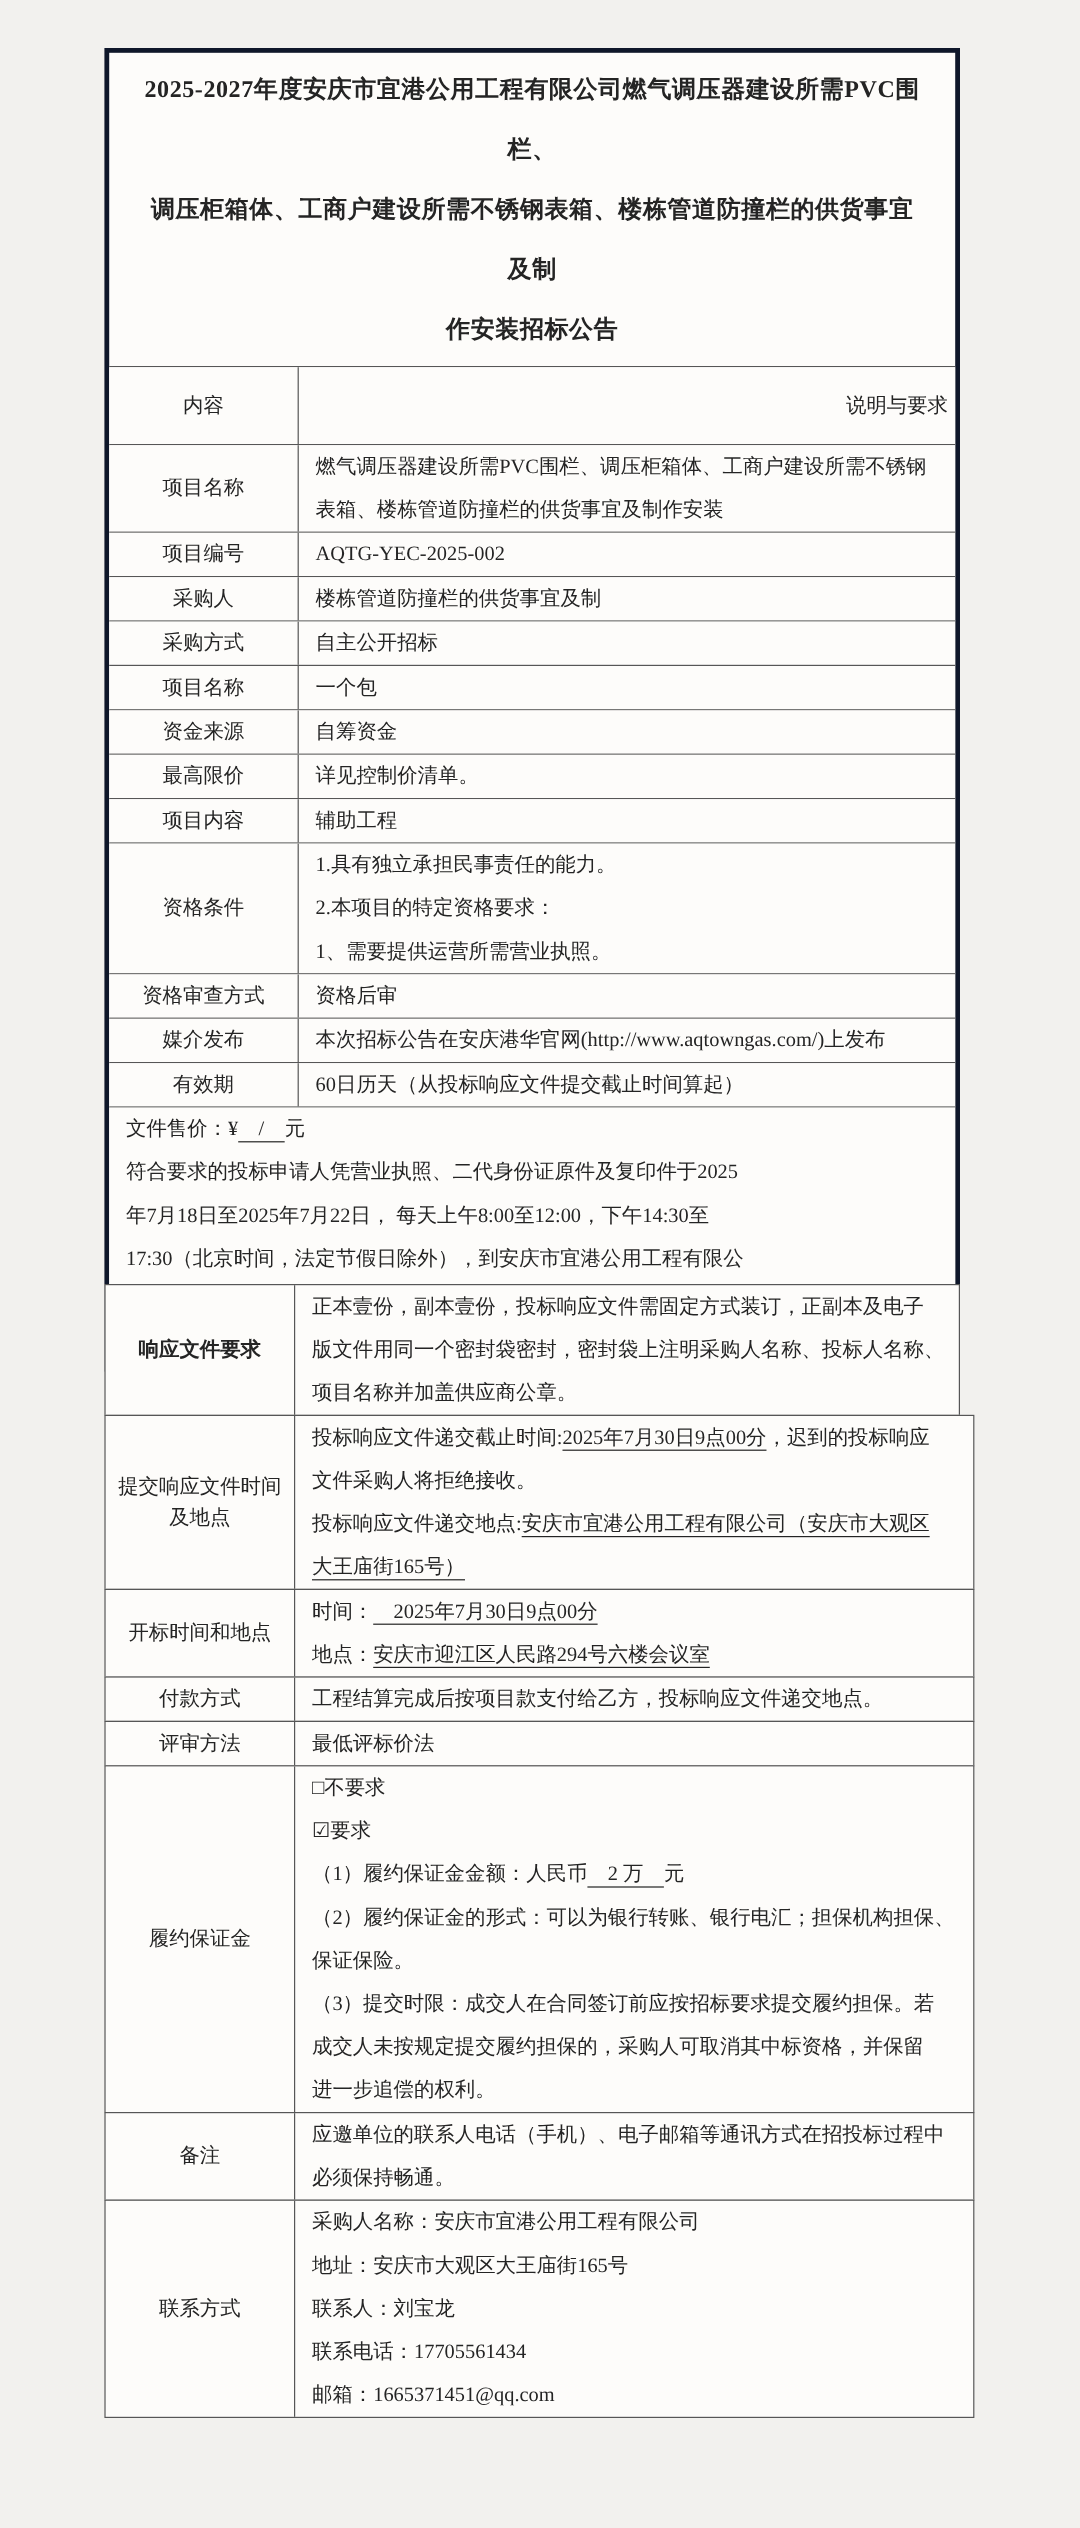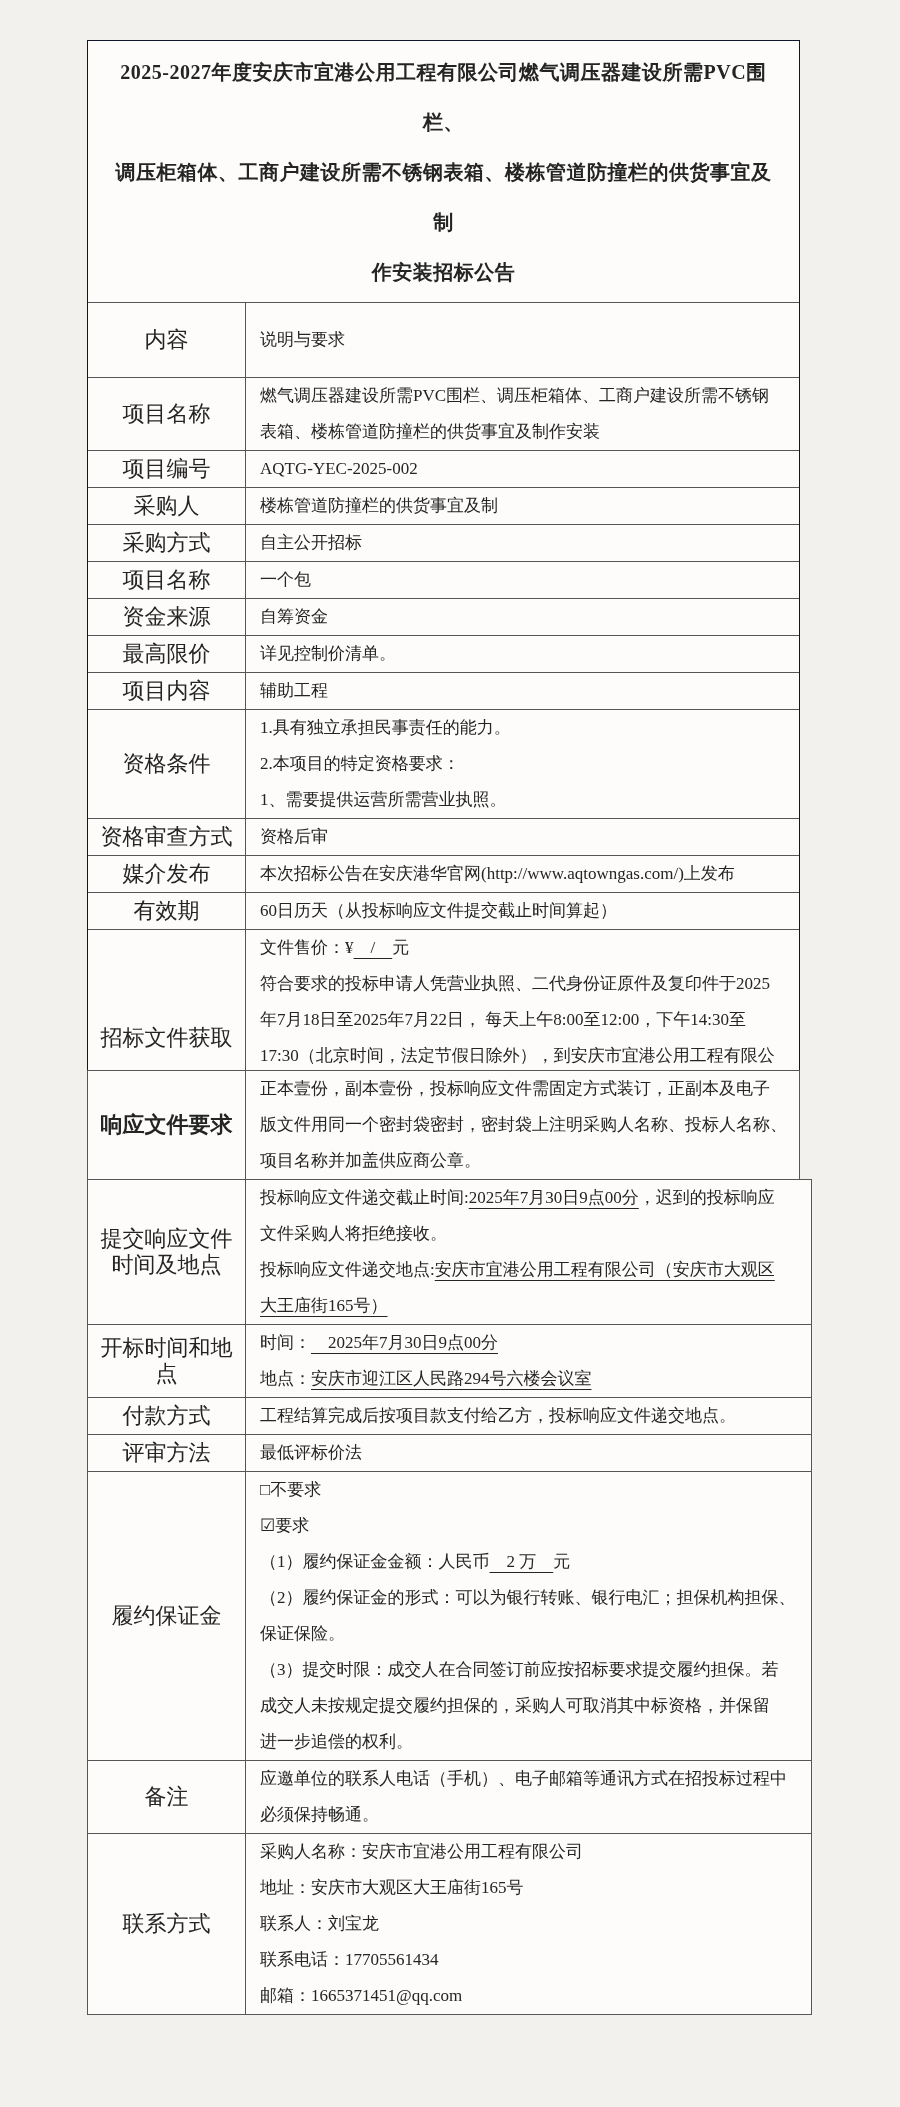--- a/index.html
+++ b/index.html
@@ -13,21 +13,21 @@
   .page{position:relative;width:900px;height:2107px;overflow:hidden;}
 
   
   .doc-table{
     position:absolute;left:87px;
     box-sizing:border-box;
     background:#fdfcfa;
   }
   .table1{
     top:40px;width:713px;
-    border:1px solid #0f172a;
+    border:4px solid #0f172a;
   }
   .title-cell{
     border-bottom:1px solid #565656;
     padding:6px 26px 5px 26px;
     text-align:center;
     font-weight:bold;
     font-size:20px;
     line-height:50px;
     letter-spacing:.5px;
   }
@@ -39,31 +39,31 @@
     background:#fdfcfa;
   }
   .table1 .row:last-child{border-bottom:none;}
   .cell-label{
     flex:0 0 158px;width:158px;
     border-right:1px solid #565656;
     display:flex;align-items:center;justify-content:center;
     text-align:center;
     padding:2px 8px;
     box-sizing:border-box;
-    font-size:22px;line-height:26px;
+    font-size:17px;line-height:26px;
   }
   .cell-content{
     flex:1;min-width:0;
     display:flex;flex-direction:column;justify-content:center;
     padding:0 6px 0 14px;
     font-size:17px;
     box-sizing:border-box;
   }
   .cell-content p{margin:0;line-height:36px;white-space:pre-wrap;}
-  .header-row .cell-content p{text-align:left;}
+  .header-row .cell-content p{text-align:right;}
 
   
   .table2{
     top:1070px;width:725px;
     background:transparent;
   }
   .table2 .row{
     width:713px;
     border:1px solid #565656;
     margin-top:-1px;
@@ -187,23 +187,20 @@
         </div>
         <div class="row">
           <div class="cell-label">
             <p style="margin: 0px; text-align: center;">有效期</p>
           </div>
           <div class="cell-content">
             <p><span>60日历天（从投标响应文件提交截止时间算起）</span></p>
           </div>
         </div>
         <div class="row">
-          <div class="cell-label">
-            <p style="margin: 0px;">招标文件获取</p>
-          </div>
           <div class="cell-content">
             <p><span>文件售价：¥</span><span class="u">　/　</span><span>元</span></p>
             <p><span>符合要求的投标申请人凭营业执照、二代身份证原件及复印件于2025</span></p>
             <p><span>年7月18日至2025年7月22日， 每天上午8:00至12:00，下午14:30至</span></p>
             <p><span>17:30（北京时间，法定节假日除外），到安庆市宜港公用工程有限公</span></p>
             <p><span>司（安庆市大观区大王庙街165号）现场领取纸质版和电子版招标文</span></p>
             <p><span>件。</span></p>
           </div>
         </div>
       </div>

